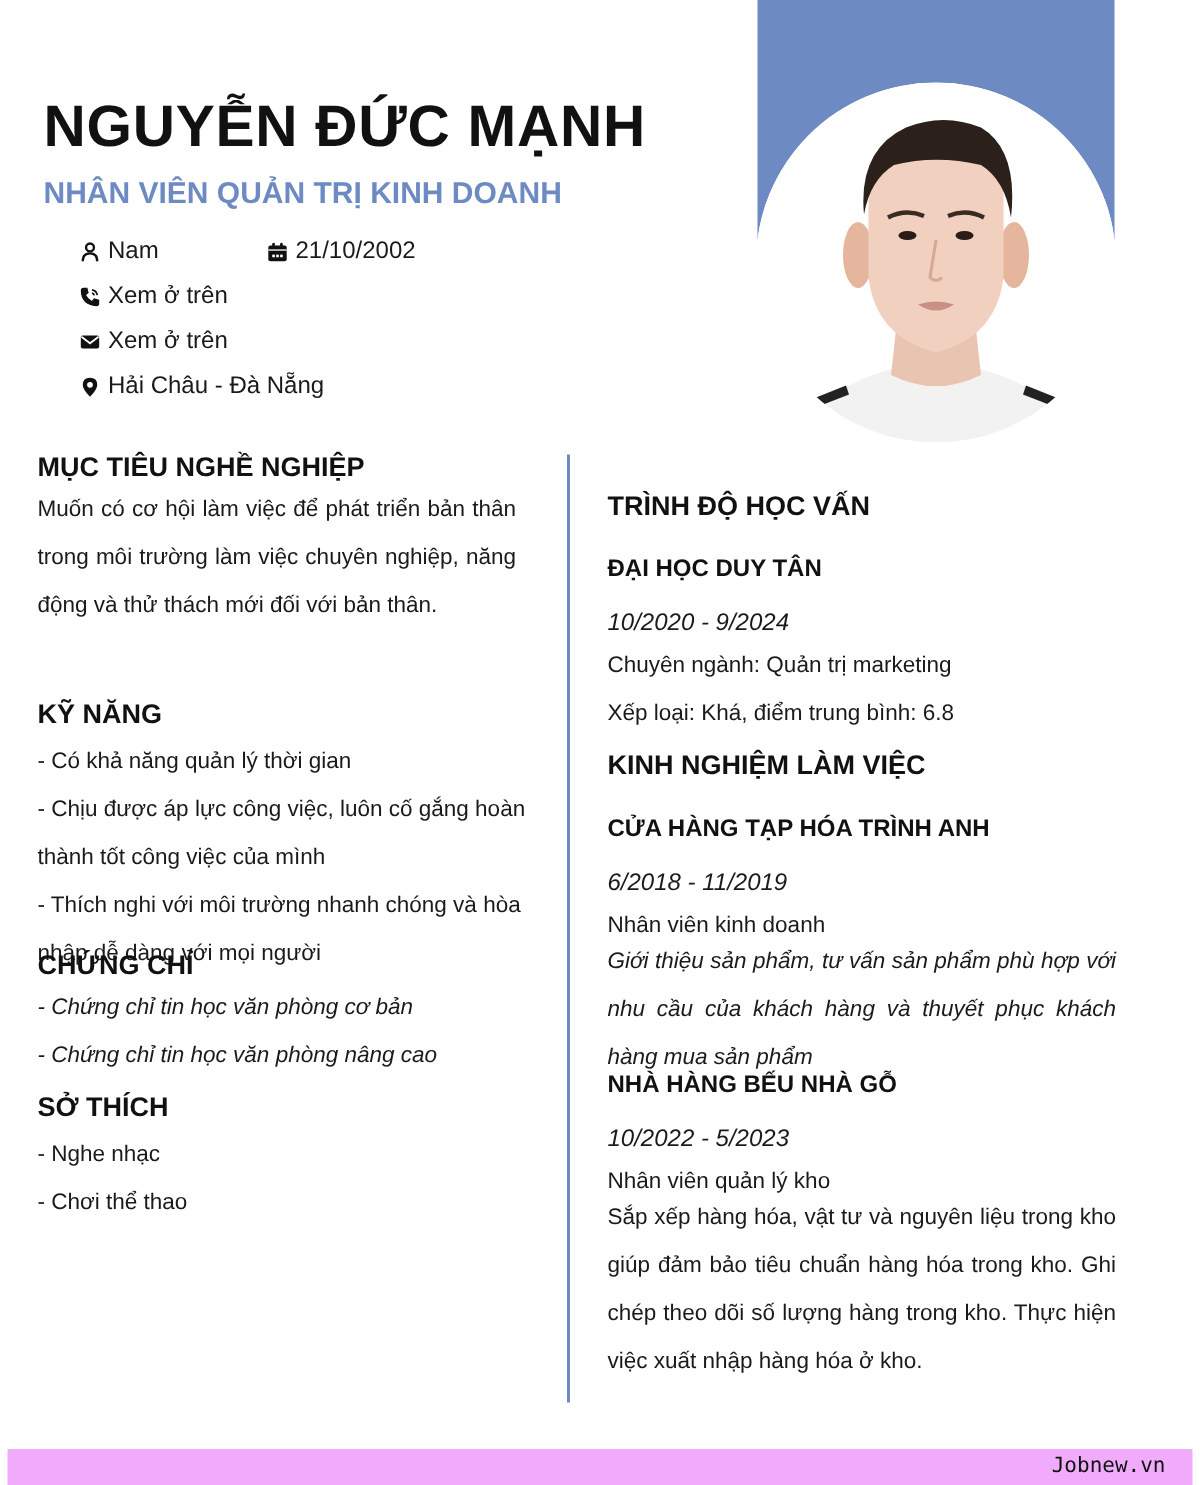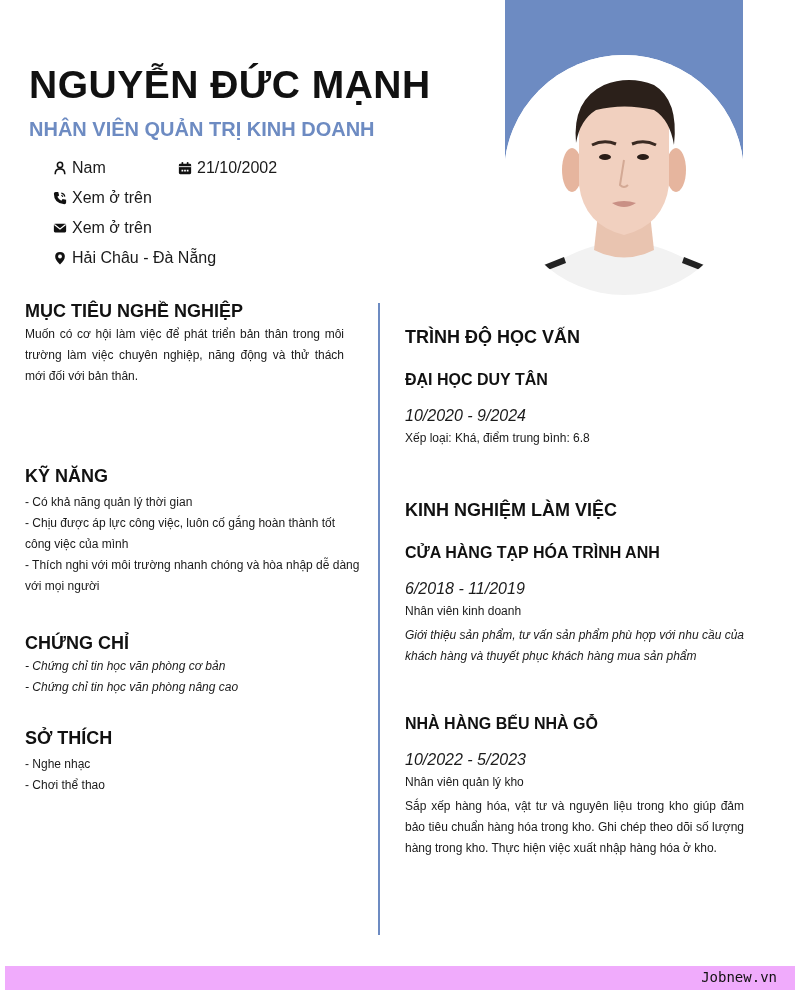--- a/index.html
+++ b/index.html
@@ -14,21 +14,21 @@
     .title { position: absolute; left: 29px; top: 118px; font-size: 20px; font-weight: bold; color: #6d8bc2; white-space: nowrap; }
 
     .contact { position: absolute; font-size: 16px; color: #1a1a1a; display: flex; align-items: center; white-space: nowrap; }
     .contact .ico { width: 15px; height: 15px; margin-right: 5px; display: inline-flex; align-items: center; justify-content: center; }
     .contact .ico svg { width: 14px; height: 14px; fill: #111; }
 
     .divider { position: absolute; left: 378px; top: 303px; width: 1.5px; height: 632px; background: #6d8bc2; }
 
     .sec-h { position: absolute; font-size: 18px; font-weight: bold; color: #111; white-space: nowrap; }
     .sub-h { position: absolute; font-size: 16px; font-weight: bold; color: #111; white-space: nowrap; }
-    .txt { position: absolute; font-size: 12px; line-height: 21px; color: #1a1a1a; }
+    .txt { position: absolute; font-size: 15px; line-height: 32px; color: #1a1a1a; }
     .txt.just { text-align: justify; text-align-last: left; }
     .date { position: absolute; font-size: 16px; font-style: italic; color: #1a1a1a; }
     .line { display: block; }
 
     .footer { position: absolute; left: 5px; top: 966px; width: 790px; height: 24px; background: #f0abfc; }
     .footer-brand { position: absolute; right: 18px; top: 3px; font-family: "DejaVu Sans Mono", "Liberation Mono", monospace; font-size: 14px; color: #111; }
   </style>
 </head>
 <body>
 
@@ -138,20 +138,21 @@
 <div class="sec-h" style="left:25px; top:728px;">SỞ THÍCH</div>
 <div class="txt" style="left:25px; top:754px; width:335px;">
   <span class="line">- Nghe nhạc</span>
   <span class="line">- Chơi thể thao</span>
 </div>
 
 <div class="sec-h" style="left:405px; top:327px;">TRÌNH ĐỘ HỌC VẤN</div>
 <div class="sub-h" style="left:405px; top:371px;">ĐẠI HỌC DUY TÂN</div>
 <div class="date" style="left:405px; top:407px;">10/2020 - 9/2024</div>
 <div class="txt" style="left:405px; top:428px; width:340px;">
+  <span class="line">Chuyên ngành: Quản trị marketing</span>
   <span class="line">Xếp loại: Khá, điểm trung bình: 6.8</span>
 </div>
 
 <div class="sec-h" style="left:405px; top:500px;">KINH NGHIỆM LÀM VIỆC</div>
 
 <div class="sub-h" style="left:405px; top:544px;">CỬA HÀNG TẠP HÓA TRÌNH ANH</div>
 <div class="date" style="left:405px; top:580px;">6/2018 - 11/2019</div>
 <div class="txt" style="left:405px; top:601px; width:339px;">Nhân viên kinh doanh</div>
 <div class="txt just" style="left:405px; top:625px; width:339px;font-style:italic;">Giới thiệu sản phẩm, tư vấn sản phẩm phù hợp với nhu cầu của khách hàng và thuyết phục khách hàng mua sản phẩm</div>
 

